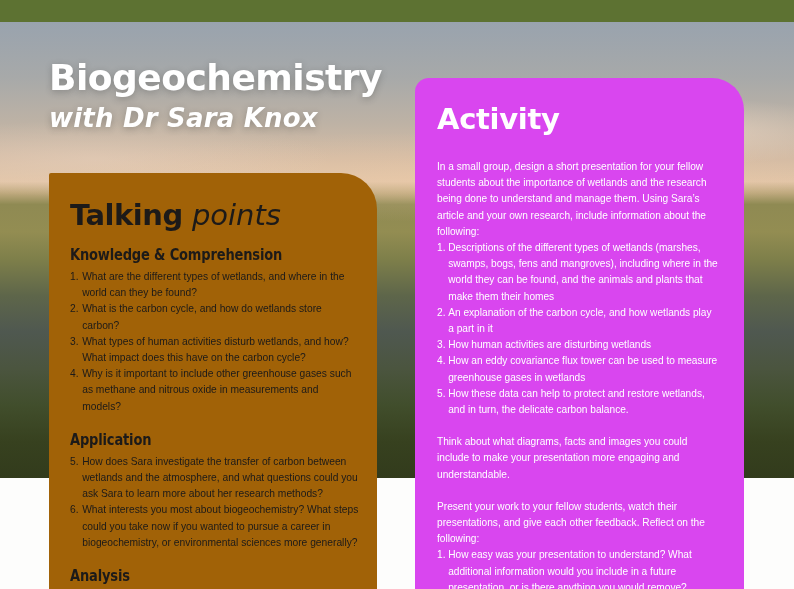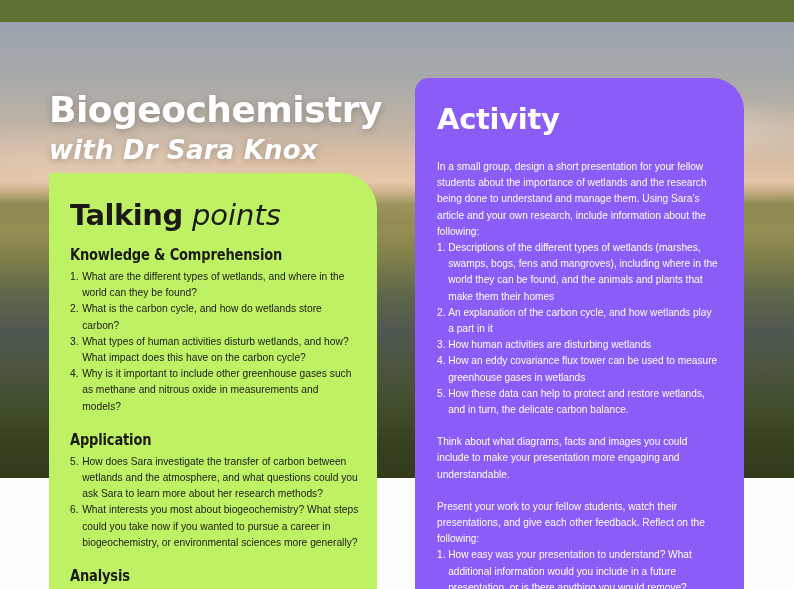--- a/index.html
+++ b/index.html
@@ -15,32 +15,32 @@
     background:
       radial-gradient(ellipse 260px 48px at 86% 24%, rgba(246,224,204,.55), rgba(246,224,204,0) 70%),
       radial-gradient(ellipse 340px 55px at 12% 30%, rgba(238,216,198,.40), rgba(238,216,198,0) 70%),
       radial-gradient(ellipse 500px 60px at 55% 34%, rgba(240,205,170,.35), rgba(240,205,170,0) 75%),
       linear-gradient(180deg,
         #99a3ae 0%, #a7a9a9 12%, #bdb2a5 22%, #d5bca4 30%, #e2c5a7 35%,
         #bfa97e 37.5%, #8f8a53 40%, #938d52 46%, #7e7f4a 52%, #5e664a 60%,
         #4f5850 68%, #4b553f 76%, #414e2c 84%, #37411f 92%, #323b1c 100%);}
 
   
-  .hero{position:absolute;left:49px;top:91px;color:#ffffff;text-shadow:0 2px 7px rgba(40,40,40,.28);}
+  .hero{position:absolute;left:49px;top:59px;color:#ffffff;text-shadow:0 2px 7px rgba(40,40,40,.28);}
   .hero .title{font-family:"DejaVu Sans",sans-serif;font-weight:800;font-size:36px;
                letter-spacing:-.5px;line-height:1.05;}
   .hero .subtitle{font-family:"DejaVu Sans",sans-serif;font-style:italic;font-weight:600;
                   font-size:26px;margin-top:6px;letter-spacing:.2px;}
 
   
   .panel-gray{position:absolute;left:49px;top:173px;width:328px;height:416px;
-              background:#bef264;border-radius:2px 36px 0 0;overflow:hidden;
+              background:#a16207;border-radius:2px 36px 0 0;overflow:hidden;
               padding:27px 0 0 21px;box-sizing:border-box;color:#1c1a19;}
   .panel-orange{position:absolute;left:415px;top:78px;width:329px;height:511px;
-              background:#8b5cf6;border-radius:14px 32px 0 0;overflow:hidden;
+              background:#d946ef;border-radius:14px 32px 0 0;overflow:hidden;
               padding:24px 0 0 22px;box-sizing:border-box;color:#ffffff;}
 
   .tp-title{font-family:"DejaVu Sans",sans-serif;font-size:29px;line-height:1.1;margin-bottom:14px;}
   .tp-title .b{font-weight:800;letter-spacing:-.5px;}
   .tp-title .i{font-style:italic;font-weight:400;letter-spacing:0;}
 
   .shrink-gray{width:336px;transform:scaleX(.87);transform-origin:left top;}
   .shrink-orange{width:331px;transform:scaleX(.86);transform-origin:left top;}
 
   .tp-heading{font-family:"DejaVu Sans",sans-serif;font-weight:800;font-size:15px;

